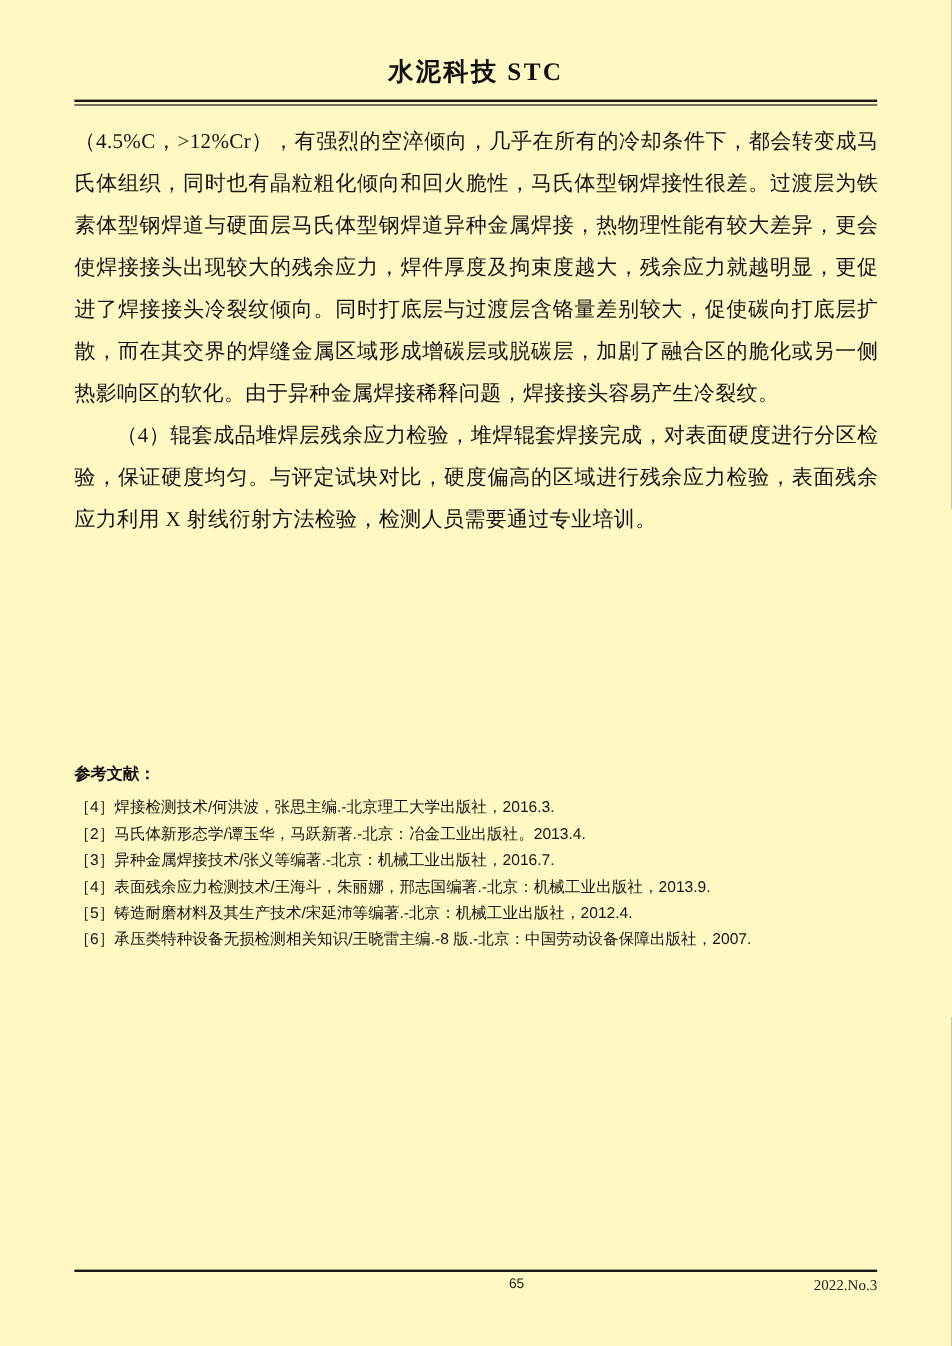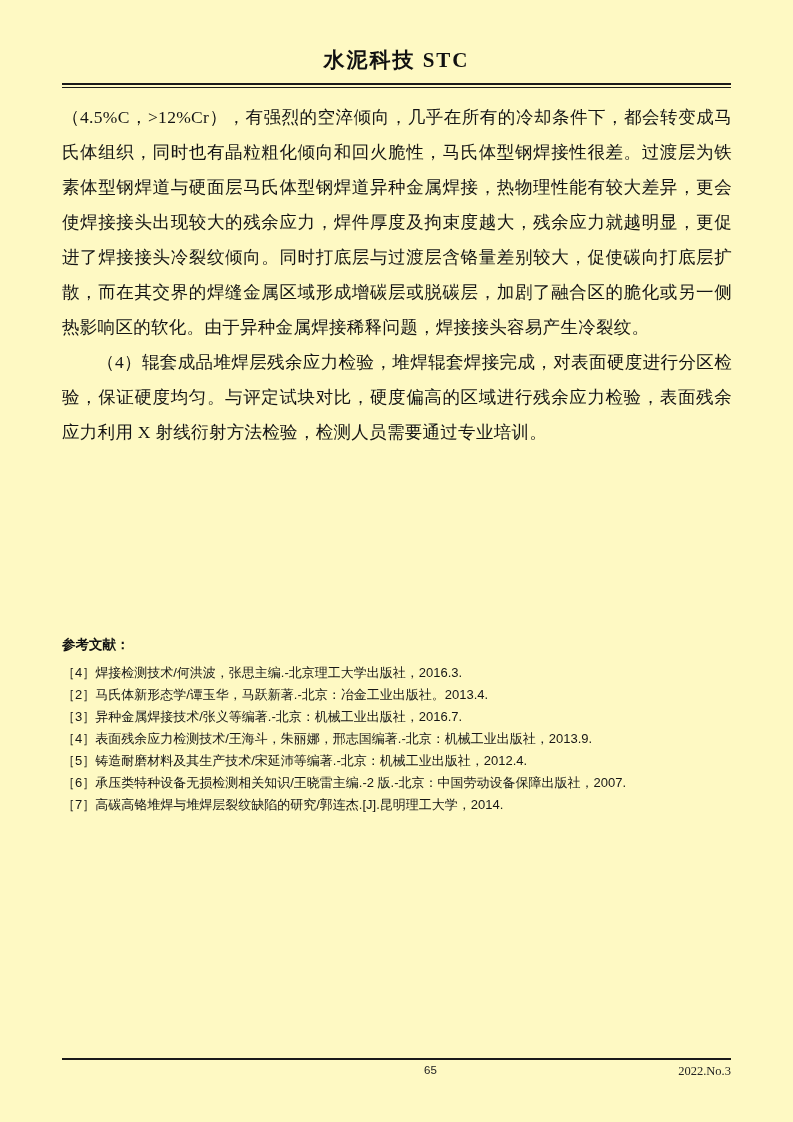--- a/index.html
+++ b/index.html
@@ -136,22 +136,21 @@
     <p class="para indent">（4）辊套成品堆焊层残余应力检验，堆焊辊套焊接完成，对表面硬度进行分区检验，保证硬度均匀。与评定试块对比，硬度偏高的区域进行残余应力检验，表面残余应力利用 X 射线衍射方法检验，检测人员需要通过专业培训。</p>
   </div>
 
   <div class="refs">
     <div class="refs-title">参考文献：</div>
     <div class="ref-item">［4］焊接检测技术/何洪波，张思主编.-北京理工大学出版社，2016.3.</div>
     <div class="ref-item">［2］马氏体新形态学/谭玉华，马跃新著.-北京：冶金工业出版社。2013.4.</div>
     <div class="ref-item">［3］异种金属焊接技术/张义等编著.-北京：机械工业出版社，2016.7.</div>
     <div class="ref-item">［4］表面残余应力检测技术/王海斗，朱丽娜，邢志国编著.-北京：机械工业出版社，2013.9.</div>
     <div class="ref-item">［5］铸造耐磨材料及其生产技术/宋延沛等编著.-北京：机械工业出版社，2012.4.</div>
-    <div class="ref-item">［6］承压类特种设备无损检测相关知识/王晓雷主编.-2 版.-北京：中国劳动设备保障出版社，2007.</div>
-    <div class="ref-item">［7］高碳高铬堆焊与堆焊层裂纹缺陷的研究/郭连杰.[J].昆明理工大学，2014.</div>
+    <div class="ref-item">［6］承压类特种设备无损检测相关知识/王晓雷主编.-8 版.-北京：中国劳动设备保障出版社，2007.</div>
   </div>
 
   <div class="footer-rule"></div>
   <div class="footer">
     <div class="footer-page">65</div>
     <div class="footer-issue">2022.No.3</div>
   </div>
 
 </div>
 

